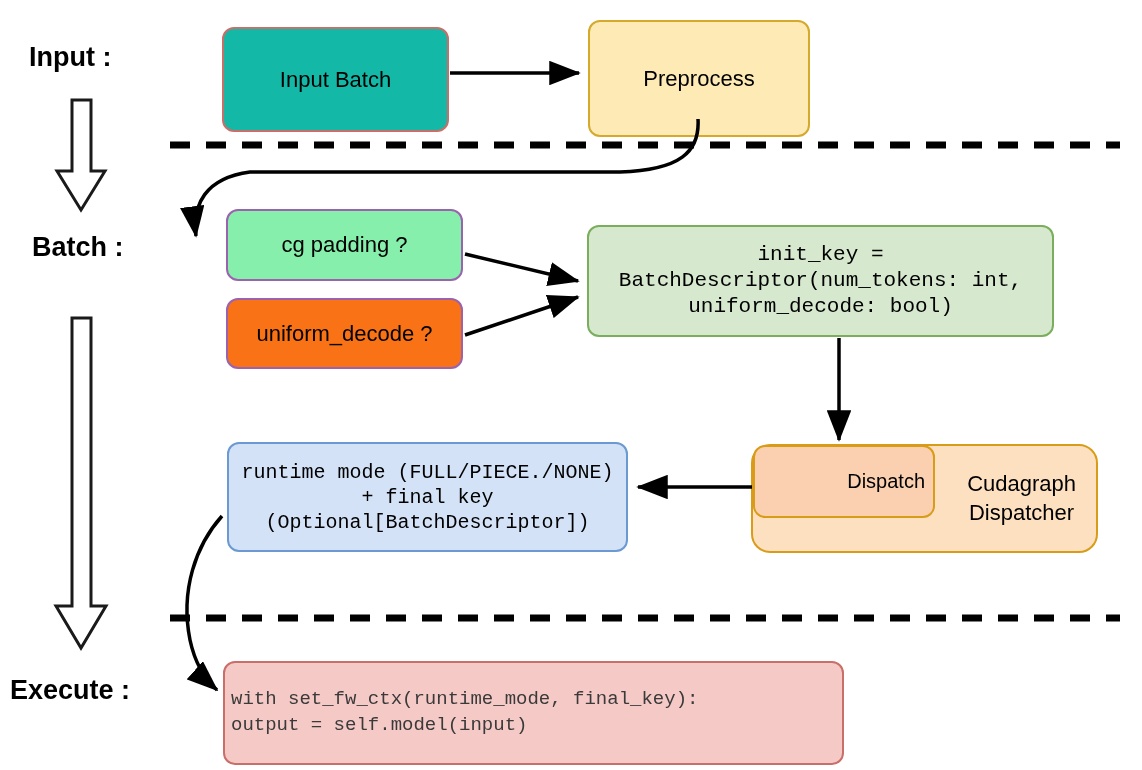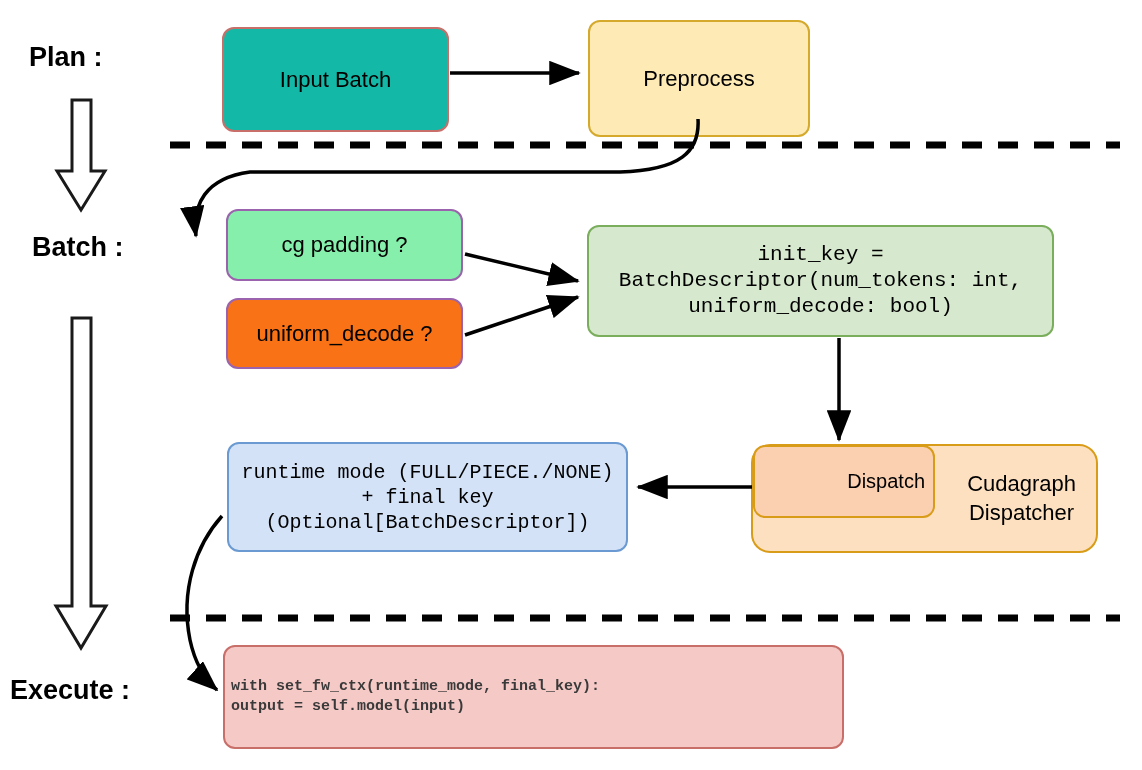--- a/index.html
+++ b/index.html
@@ -84,29 +84,28 @@
     border-radius: 19px;
   }
   .n-dispatch {
     left: 753px; top: 445px; width: 182px; height: 73px;
     background: #fbd0b0; border-color: #d99c18;
     font-size: 20px;
     z-index: 3;
     justify-content: flex-end;
   }
   .n-code {
-    left: 223px; top: 645px; width: 621px; height: 104px;
+    left: 223px; top: 661px; width: 621px; height: 104px;
     background: #f5c9c6; border-color: #c96f6a;
     font-family: "Liberation Mono", "DejaVu Sans Mono", monospace;
-    font-size: 15px;
+    font-size: 19px;
     justify-content: flex-start;
     align-items: center;
     padding-left: 6px;
     color: #3a3a3a;
-    font-weight: bold;
   }
   .n-code .node-text {
     text-align: left;
     padding: 0;
     line-height: 1.35;
   }
   svg.underlay {
     position: absolute;
     left: 0; top: 0;
     width: 1142px; height: 770px;
@@ -142,21 +141,21 @@
 
     <line x1="465" y1="335" x2="578" y2="297" stroke="#000000" stroke-width="3.5" marker-end="url(#arrowhead)"></line>
 
     <line x1="839" y1="338" x2="839" y2="440" stroke="#000000" stroke-width="3.5" marker-end="url(#arrowhead)"></line>
 
     <line x1="752" y1="487" x2="638" y2="487" stroke="#000000" stroke-width="3.5" marker-end="url(#arrowhead)"></line>
 
     <path d="M 222 516 C 196 545, 180 590, 190 640 C 196 668, 208 682, 217 690" fill="none" stroke="#000000" stroke-width="3.5" marker-end="url(#arrowhead)"></path>
   </svg>
 
-  <div class="stage-label" style="left:29px; top:42px;">Plan :</div>
+  <div class="stage-label" style="left:29px; top:42px;">Input :</div>
   <div class="stage-label" style="left:32px; top:232px;">Batch :</div>
   <div class="stage-label" style="left:10px; top:675px;">Execute :</div>
 
   <div class="node n-input-batch">
     <span class="node-text">Input Batch</span>
   </div>
 
   <div class="node n-preprocess">
     <span class="node-text">Preprocess</span>
   </div>

